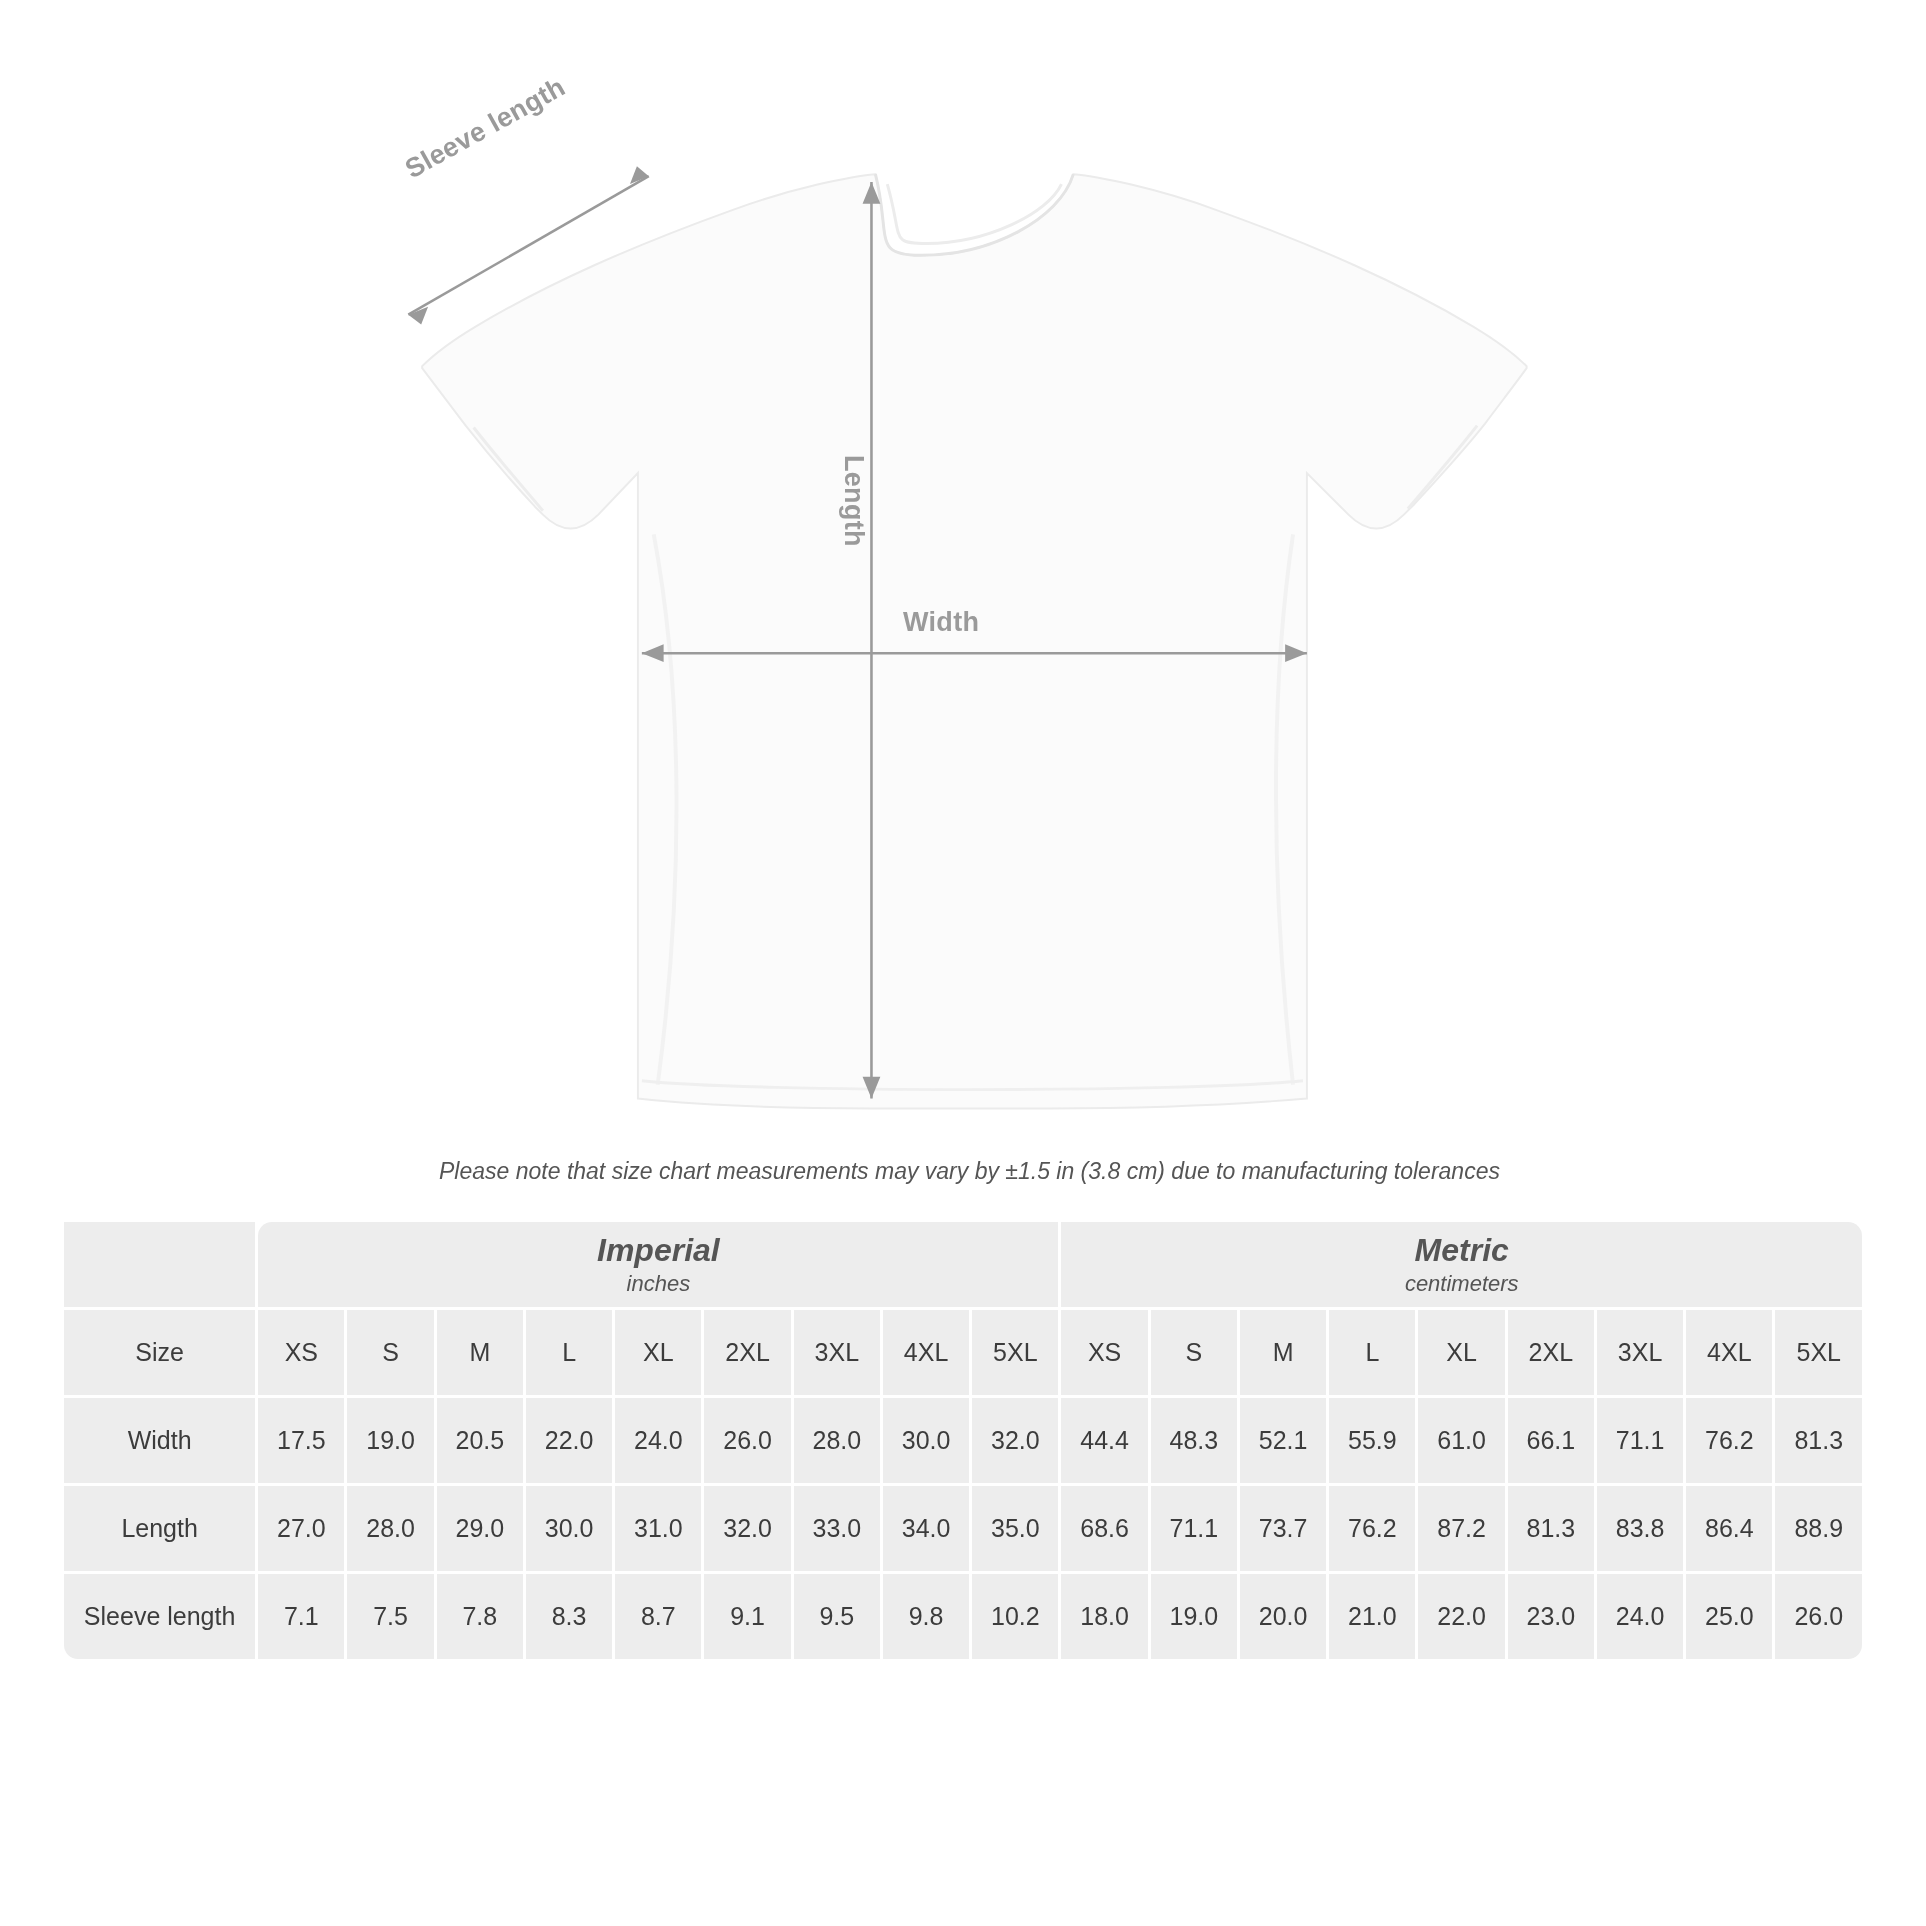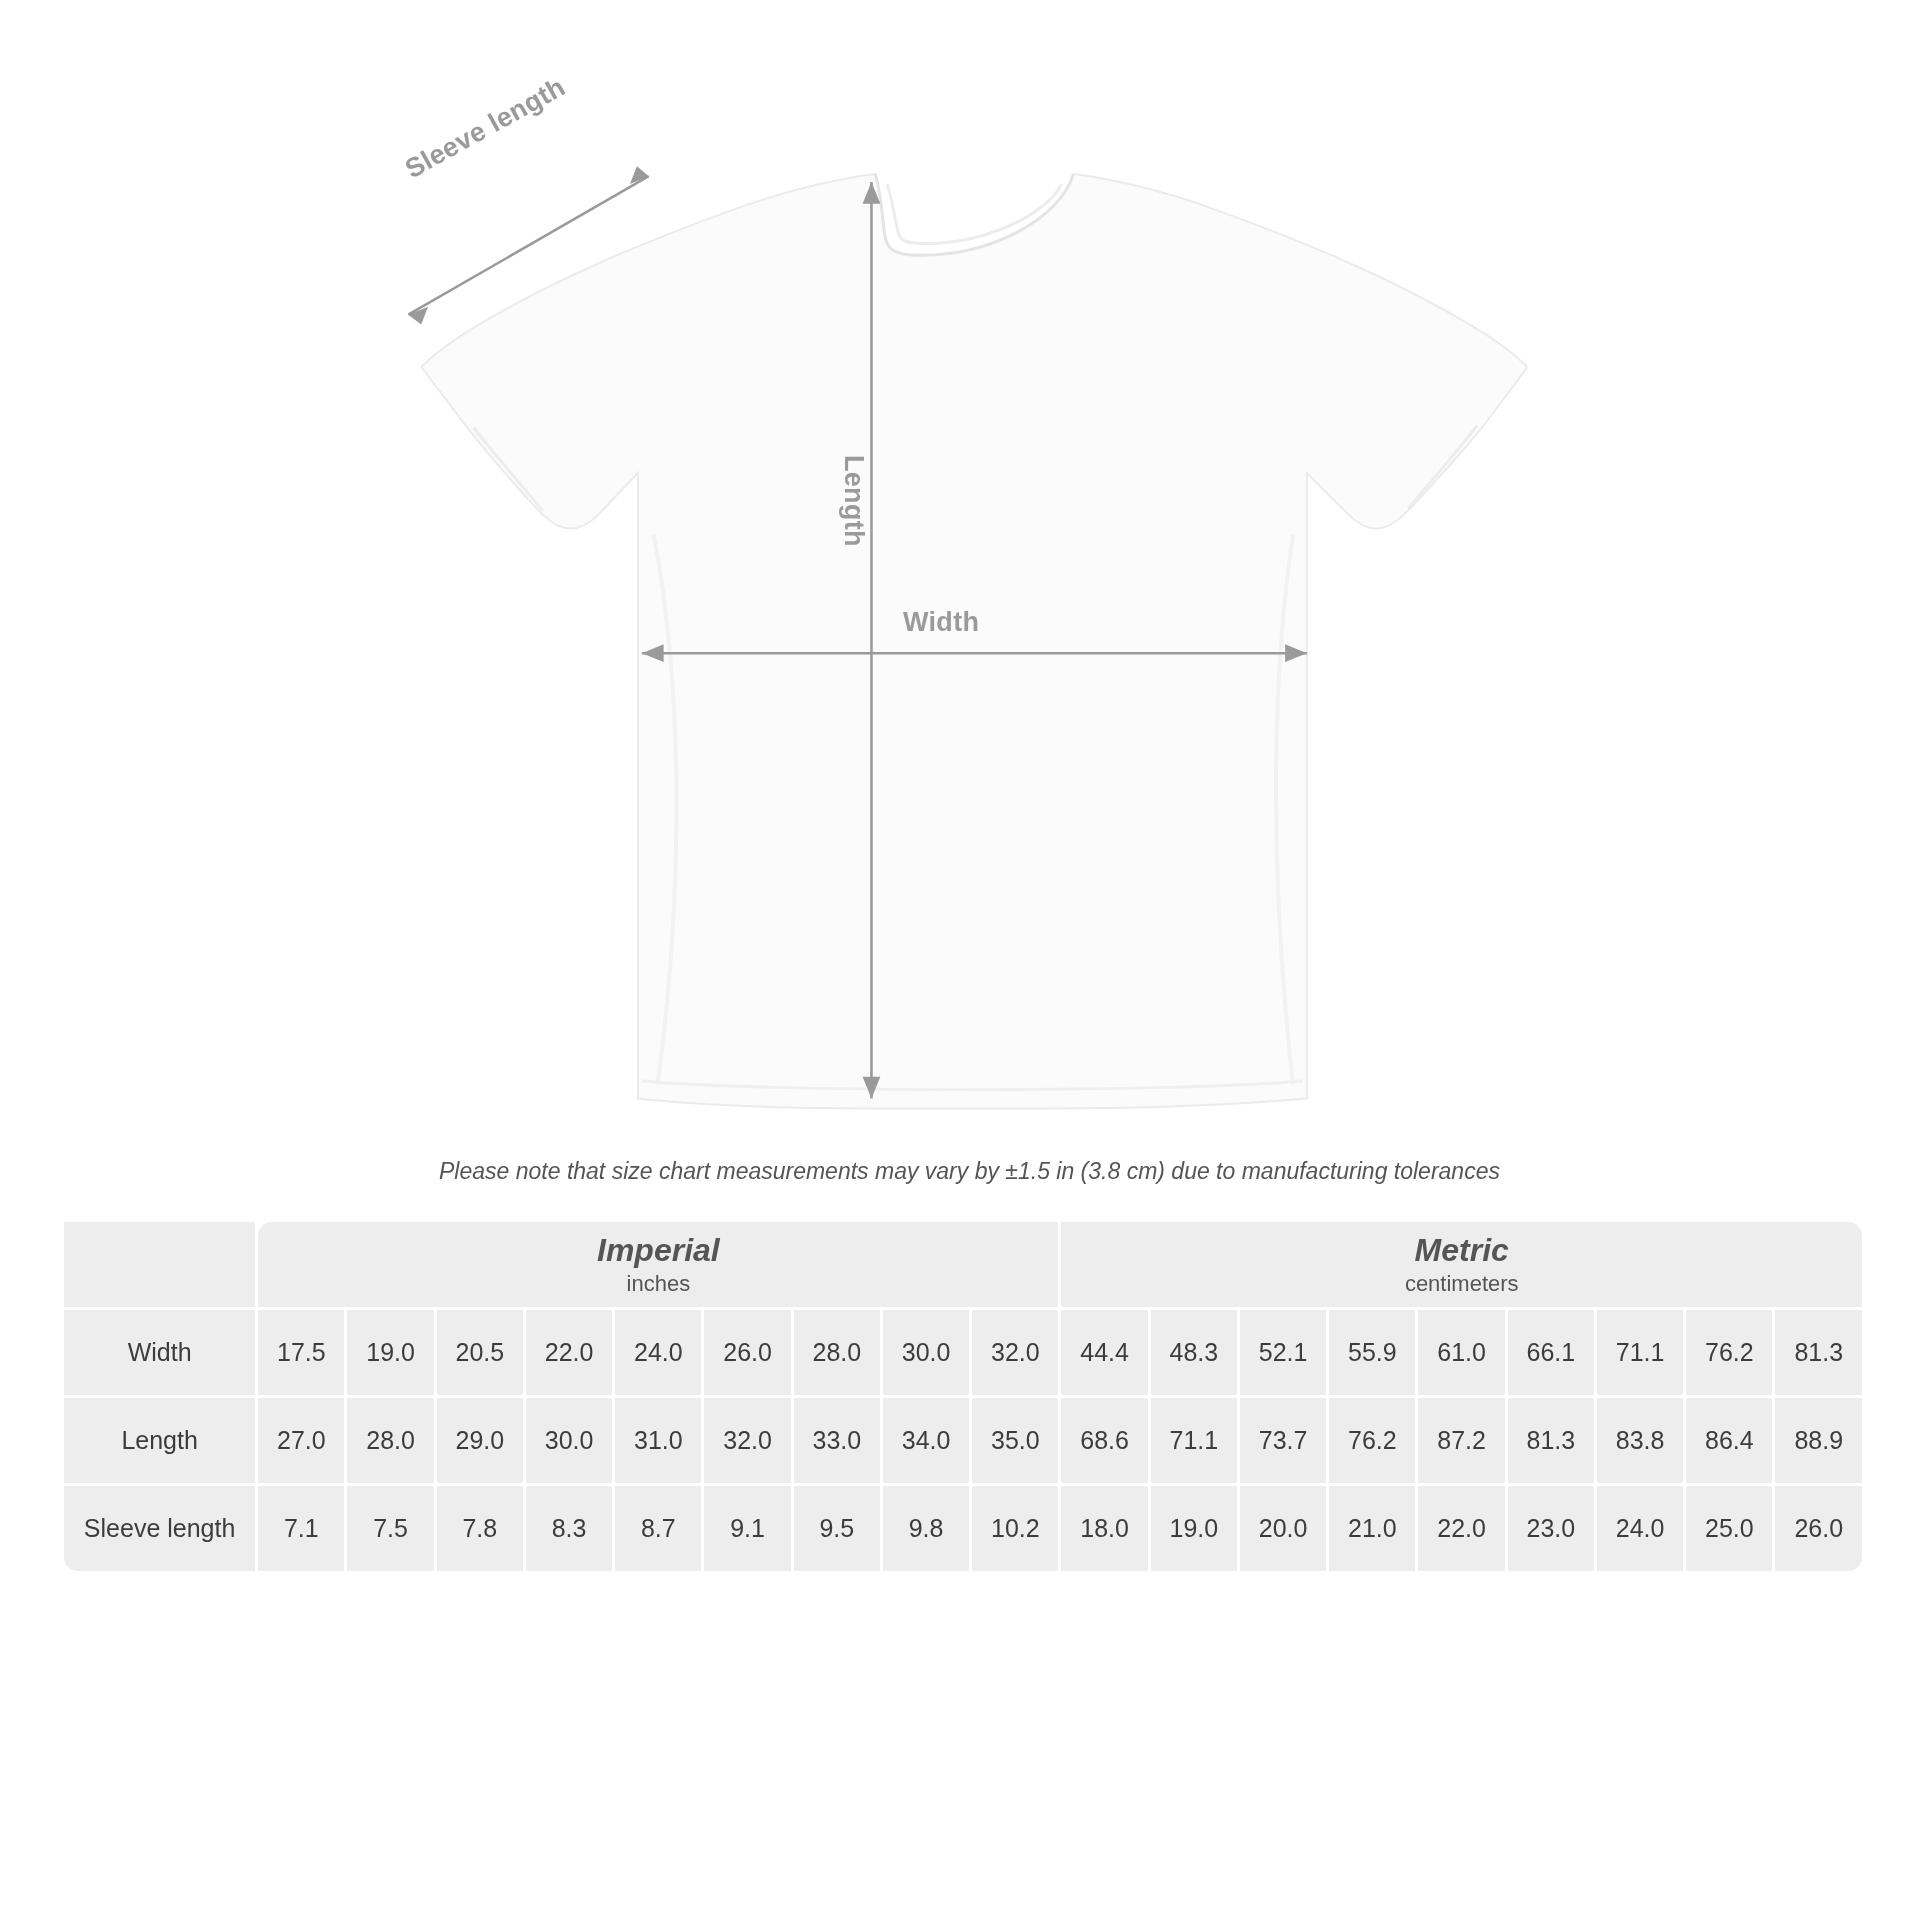--- a/index.html
+++ b/index.html
@@ -97,20 +97,21 @@
   }
   .unit-name {
     font-size: 32px;
     font-weight: bold;
     font-style: italic;
     color: #555555;
     line-height: 1.25;
   }
   .unit-sub {
     font-size: 22px;
+    font-style: italic;
     color: #555555;
     line-height: 1.3;
   }
   .corner-cell { background: #ffffff; }
   .row-head {
     font-weight: bold;
     color: #333333;
     font-size: 26px;
   }
   .size-head {
@@ -231,20 +232,41 @@
           <td class="unit-head" colspan="9">
             <div class="unit-name">Imperial</div>
             <div class="unit-sub">inches</div>
           </td>
           <td class="unit-head" colspan="9">
             <div class="unit-name">Metric</div>
             <div class="unit-sub">centimeters</div>
           </td>
         </tr>
         <tr>
+          <td class="row-head">Size</td>
+          <td class="size-head">XS</td>
+          <td class="size-head">S</td>
+          <td class="size-head">M</td>
+          <td class="size-head">L</td>
+          <td class="size-head">XL</td>
+          <td class="size-head">2XL</td>
+          <td class="size-head">3XL</td>
+          <td class="size-head">4XL</td>
+          <td class="size-head">5XL</td>
+          <td class="size-head">XS</td>
+          <td class="size-head">S</td>
+          <td class="size-head">M</td>
+          <td class="size-head">L</td>
+          <td class="size-head">XL</td>
+          <td class="size-head">2XL</td>
+          <td class="size-head">3XL</td>
+          <td class="size-head">4XL</td>
+          <td class="size-head">5XL</td>
+        </tr>
+        <tr>
           <td class="row-head">Width</td>
           <td>17.5</td>
           <td>19.0</td>
           <td>20.5</td>
           <td>22.0</td>
           <td>24.0</td>
           <td>26.0</td>
           <td>28.0</td>
           <td>30.0</td>
           <td>32.0</td>

